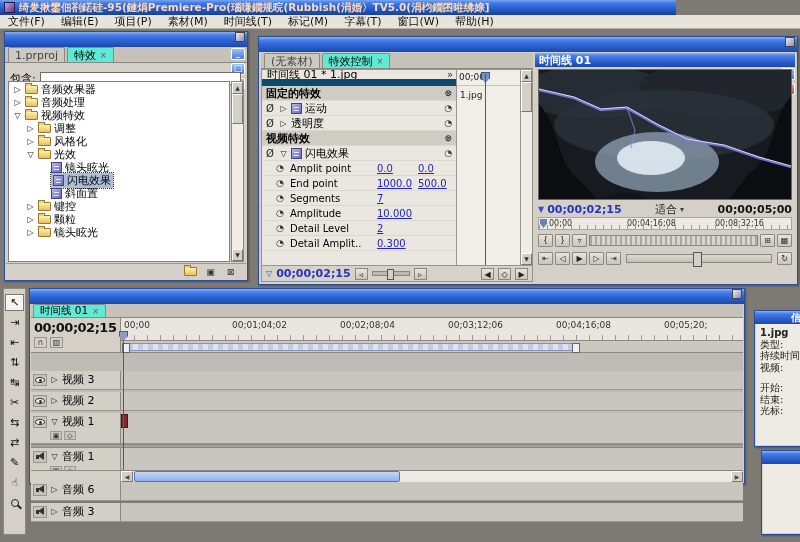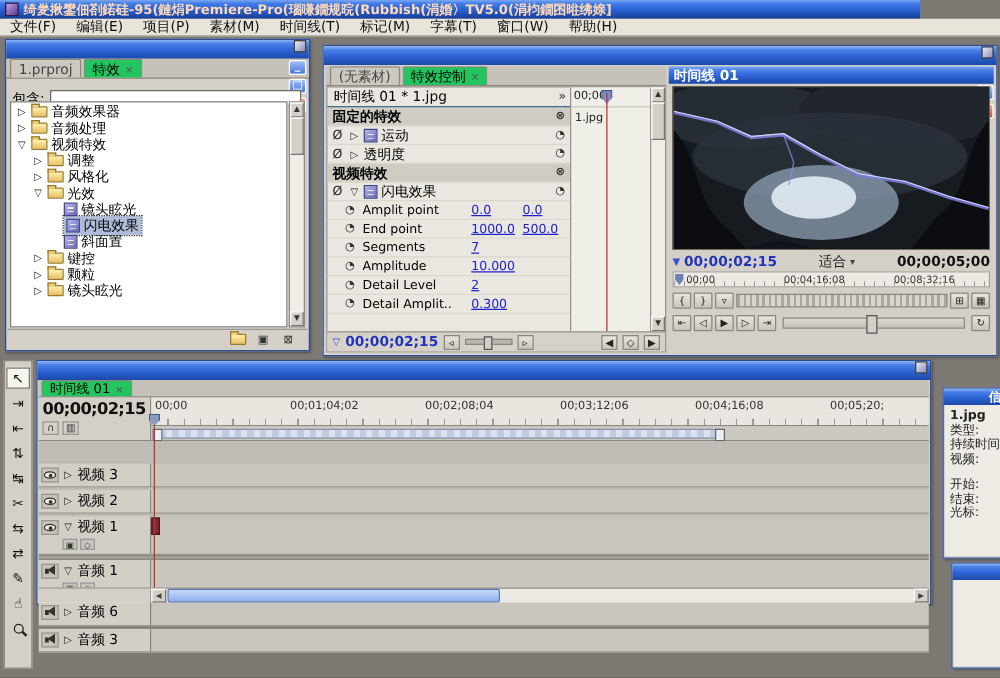--- a/index.html
+++ b/index.html
@@ -1,38 +1,38 @@
 <!DOCTYPE html>
 <html><head>
 <meta charset="utf-8">
 <style>
   *{margin:0;padding:0;box-sizing:border-box;}
   body{background:#555;}
   #screen{position:relative;width:800px;height:542px;overflow:hidden;background:#7D7A74;
     font-family:"DejaVu Sans","Liberation Sans",sans-serif;font-size:11px;color:#000;}
   
-  .app-titlebar{position:absolute;left:0;top:0;width:736px;height:15px;display:flex;align-items:center;gap:4px;
+  .app-titlebar{position:absolute;left:0;top:0;width:676px;height:15px;display:flex;align-items:center;gap:4px;
     padding:0 4px;background:linear-gradient(180deg,#7AA6EF 0%,#3E7BE8 20%,#2A5FD0 55%,#173F96 100%);
     color:#FFD9B4;font-weight:bold;font-size:10.5px;white-space:nowrap;overflow:hidden;}
   .app-icon{width:11px;height:11px;background:linear-gradient(135deg,#C8A0E8,#5A3A8A);border:1px solid #2A1A4A;flex:0 0 auto;}
   .menubar{position:absolute;left:0;top:15px;width:800px;height:14px;background:#E8E4DA;border-bottom:1px solid #B4B0A6;display:flex;align-items:center;}
   .mi{padding:0 8px;line-height:13px;font-size:11px;color:#111;}
   
   .panel{position:absolute;background:#D4D0C8;border:1px solid #2A4E9C;box-shadow:1px 1px 2px rgba(0,0,0,.35);}
   .ptitle{height:15px;display:flex;align-items:flex-end;gap:3px;padding:0 2px 0 3px;
     background:linear-gradient(180deg,#8CB4F4 0%,#4A80E8 20%,#2E63D4 55%,#1A49A8 100%);color:#fff;font-weight:bold;font-size:11px;flex-direction:column;}
   .ptitle .t{flex:1;white-space:nowrap;overflow:hidden;}
   .picon{width:10px;height:10px;background:linear-gradient(135deg,#ECECF4,#8C8CB4);border:1px solid #444;flex:0 0 auto;}
   .wbtn{width:14px;height:12px;margin-left:1px;border:1px solid #fff;border-radius:2px;flex:0 0 auto;
     background:linear-gradient(180deg,#9EC0F8,#4876D8);color:#fff;font-size:9px;line-height:9px;text-align:center;font-weight:bold;}
   .wbtn.close{background:linear-gradient(180deg,#F4A58E,#D4472E);}
   .tabs{height:16px;display:flex;align-items:flex-end;gap:2px;padding:1px 0 0 3px;background:#C6C2BA;border-bottom:1px solid #8A8880;}
   .tab{height:15px;display:flex;align-items:center;gap:4px;padding:0 6px;border:1px solid #8A8880;border-bottom:none;
     border-radius:2px 2px 0 0;background:#CDC9C1;font-size:11px;color:#444;}
-  .tab.on{background:#22c55e;color:#000;}
+  .tab.on{background:#5eead4;color:#000;}
   .tab .tx{font-size:8px;color:#555;}
   
   .containrow{height:31px;display:flex;align-items:center;gap:4px;padding:1px 6px 1px 5px;}
   .containrow input{flex:1;height:13px;border:1px solid #6F6C66;background:#fff;font-size:10px;padding:0 2px;}
   .tree{position:absolute;left:3px;top:49px;right:17px;bottom:18px;background:#fff;border:1px solid #808080;overflow:hidden;padding-top:1px;}
   .trow{height:13px;display:flex;align-items:center;gap:3px;padding-left:4px;white-space:nowrap;font-size:11px;}
   .trow.l1{padding-left:17px;}.trow.l2{padding-left:30px;}
   .twy{width:9px;font-size:8px;color:#222;text-align:center;flex:0 0 auto;}
   .icon-folder{position:relative;width:13px;height:9px;background:linear-gradient(180deg,#FFF0B0,#E8C060);border:1px solid #997A2A;border-radius:0 1px 1px 1px;flex:0 0 auto;}
   .icon-folder::before{content:"";position:absolute;left:-1px;top:-3px;width:5px;height:2px;background:#F0D080;border:1px solid #997A2A;border-bottom:none;}
@@ -42,21 +42,21 @@
   .trow.selected .sel-wrap{background:#AEBCD8;outline:1px dotted #333;padding:0 2px;}
   .vscroll{position:absolute;right:3px;top:49px;width:13px;bottom:18px;background:#EFEDE5;border:1px solid #8A8880;}
   .sarrow{position:absolute;left:0;right:0;height:12px;background:#D4D0C8;border:1px solid #fff;border-right-color:#777;border-bottom-color:#777;font-size:6px;line-height:10px;text-align:center;color:#333;}
   .sarrow.dn{bottom:0;}
   .sthumb{position:absolute;left:0;right:0;top:12px;height:30px;background:#D4D0C8;border:1px solid #fff;border-right-color:#777;border-bottom-color:#777;}
   .statusbar{position:absolute;left:1px;right:1px;bottom:1px;height:16px;background:#D4D0C8;border-top:1px solid #999;display:flex;align-items:center;justify-content:flex-end;gap:5px;padding:0 8px;}
   .sbtn{min-width:15px;height:13px;font-size:9px;line-height:12px;text-align:center;color:#333;border:1px solid transparent;display:flex;align-items:center;justify-content:center;}
   
   .ec{position:absolute;left:2px;top:16px;width:272px;bottom:2px;}
   .ec-body{position:absolute;left:0;top:16px;right:0;bottom:0;background:#E9E7DF;border:1px solid #97948C;}
-  .ec-header{position:absolute;left:0;top:0;width:194px;height:16px;display:flex;align-items:center;padding:0 3px 0 5px;border-bottom:1px solid #0c4a6e;white-space:nowrap;overflow:hidden;}
+  .ec-header{position:absolute;left:0;top:0;width:194px;height:16px;display:flex;align-items:center;padding:0 3px 0 5px;border-bottom:7px solid #0c4a6e;white-space:nowrap;overflow:hidden;}
   .ec-header .chev{margin-left:auto;font-size:10px;color:#333;}
   .ec-rows{position:absolute;left:0;top:16px;width:194px;}
   .ecrow{height:15px;display:flex;align-items:center;gap:3px;padding:0 4px;border-bottom:1px solid #DBD8D0;font-size:11px;white-space:nowrap;overflow:hidden;}
   .ecrow.section{background:#CFCCC4;font-weight:bold;}
   .ecrow .rt{margin-left:auto;font-size:9px;color:#333;}
   .ecrow .fx{font-size:10px;color:#222;width:10px;}
   .ecrow.param{padding-left:14px;font-size:10px;}
   .plabel{width:84px;flex:0 0 auto;overflow:hidden;}
   .pv{width:38px;flex:0 0 auto;color:#2222CC;text-decoration:underline;}
   .sw{font-size:9px;color:#333;width:11px;flex:0 0 auto;}

